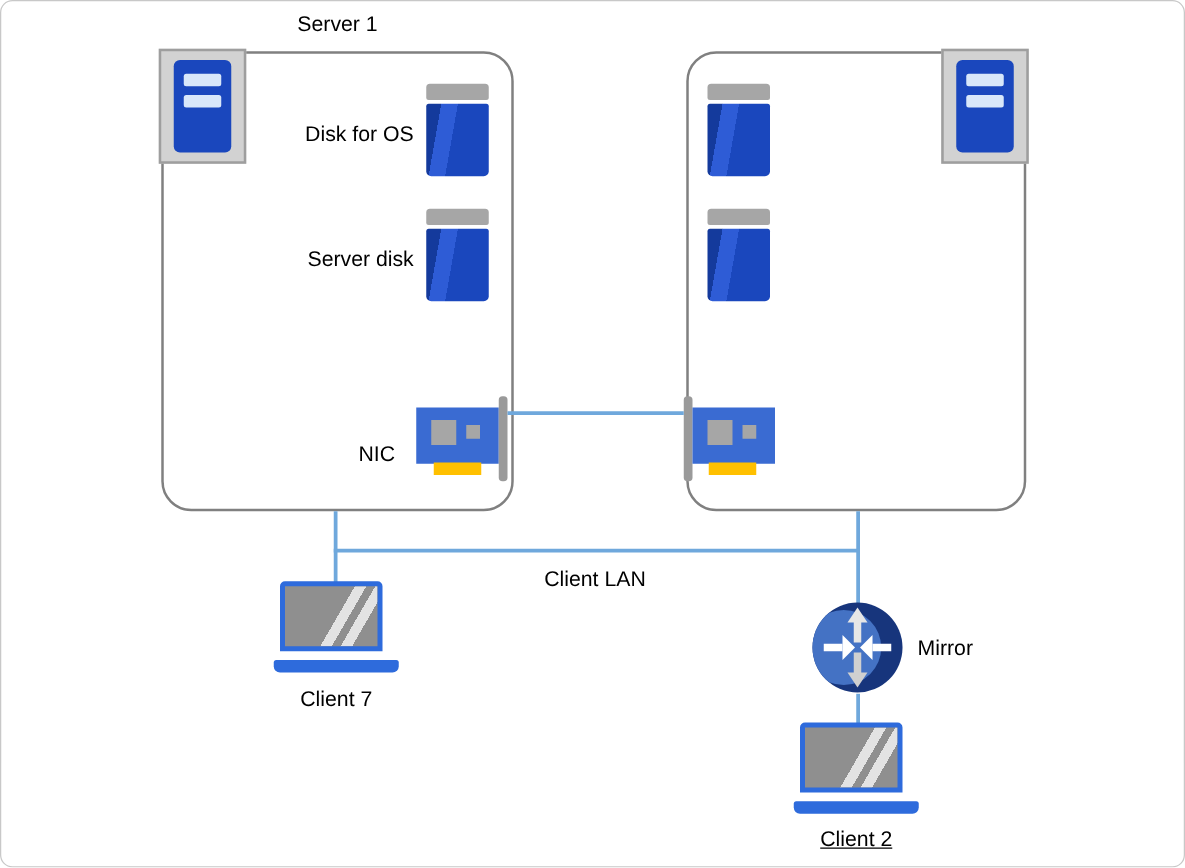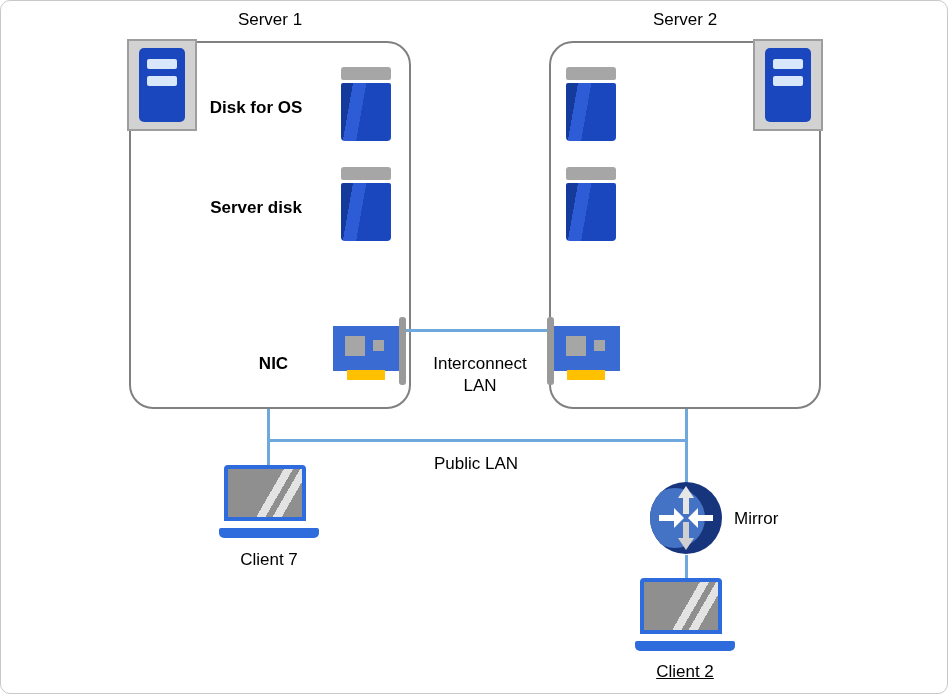--- a/index.html
+++ b/index.html
@@ -15,21 +15,21 @@
     --box-border:#808080;
   }
   html,body{margin:0;padding:0;background:#fff;}
   body{font-family:"Liberation Sans", sans-serif;color:#000;}
   .frame{
     position:relative;width:948px;height:694px;background:#fff;
     border:1px solid #c8c8c8;border-radius:10px;overflow:hidden;box-sizing:border-box;
   }
   .lbl{position:absolute;font-size:17px;line-height:1.3;color:#000000;}
   .center{text-align:center;}
-  .right{text-align:center;font-weight:bold;}
+  .right{text-align:right;}
 
   .server-box{
     position:absolute;width:282px;height:368px;background:#fff;
     border:2px solid var(--box-border);border-radius:24px;box-sizing:border-box;
   }
 
   
   .tower{
     position:absolute;width:70px;height:92px;background:#d2d2d2;
     border:2px solid #9e9e9e;box-sizing:border-box;
@@ -73,21 +73,20 @@
   .laptop-base{position:absolute;left:0;bottom:0;width:100px;height:10px;background:var(--laptop-blue);border-radius:2px 2px 5px 5px;}
 
   .router-svg{position:absolute;width:74px;height:74px;}
 </style>
 </head>
 <body>
 
 <div class="frame">
 
   <div class="lbl center" style="left:128px;top:8px;width:282px;">Server 1</div>
-  <div class="lbl center" style="left:548px;top:8px;width:272px;">Server 2</div>
 
   <div class="server-box" style="left:128px;top:40px;"></div>
   <div class="server-box" style="left:548px;top:40px;width:272px;"></div>
 
   <div class="tower" style="left:126px;top:38px;">
     <div class="tower-inner">
       <div class="tower-slot"></div>
       <div class="tower-slot"></div>
     </div>
   </div>
@@ -128,29 +127,25 @@
   <div class="nic-bracket" style="left:398px;top:316px;"></div>
 
   <div class="nic-bracket" style="left:546px;top:316px;"></div>
   <div class="nic-body" style="left:553px;top:325px;">
     <div class="nic-chip-lg"></div>
     <div class="nic-chip-sm"></div>
   </div>
   <div class="nic-pins" style="left:566px;top:369px;"></div>
 
   <div class="line" style="left:405px;top:328px;width:141px;height:3px;"></div>
-  <div class="lbl center" style="left:408px;top:352px;width:142px;">
-    <div>Interconnect</div>
-    <div>LAN</div>
-  </div>
 
   <div class="line" style="left:266px;top:408px;width:3px;height:60px;"></div>
   <div class="line" style="left:684px;top:408px;width:3px;height:76px;"></div>
   <div class="line" style="left:266px;top:438px;width:421px;height:3px;"></div>
-  <div class="lbl center" style="left:385px;top:452px;width:180px;">Public LAN</div>
+  <div class="lbl center" style="left:385px;top:452px;width:180px;">Client LAN</div>
 
   <div class="laptop" style="left:218px;top:464px;">
     <div class="laptop-screen">
       <div class="laptop-glare"></div>
     </div>
     <div class="laptop-base"></div>
   </div>
   <div class="lbl center" style="left:218px;top:548px;width:100px;">Client 7</div>
 
   <svg class="router-svg" style="left:648px;top:480px;" viewBox="0 0 74 74">

